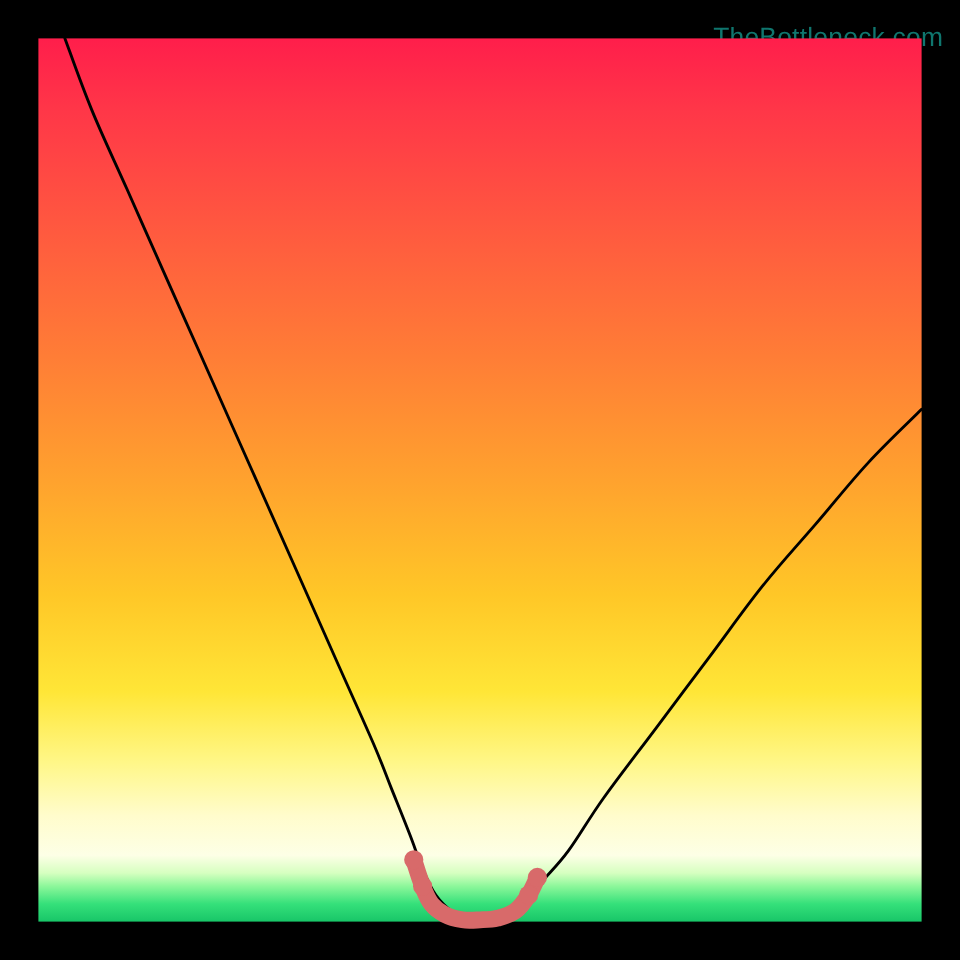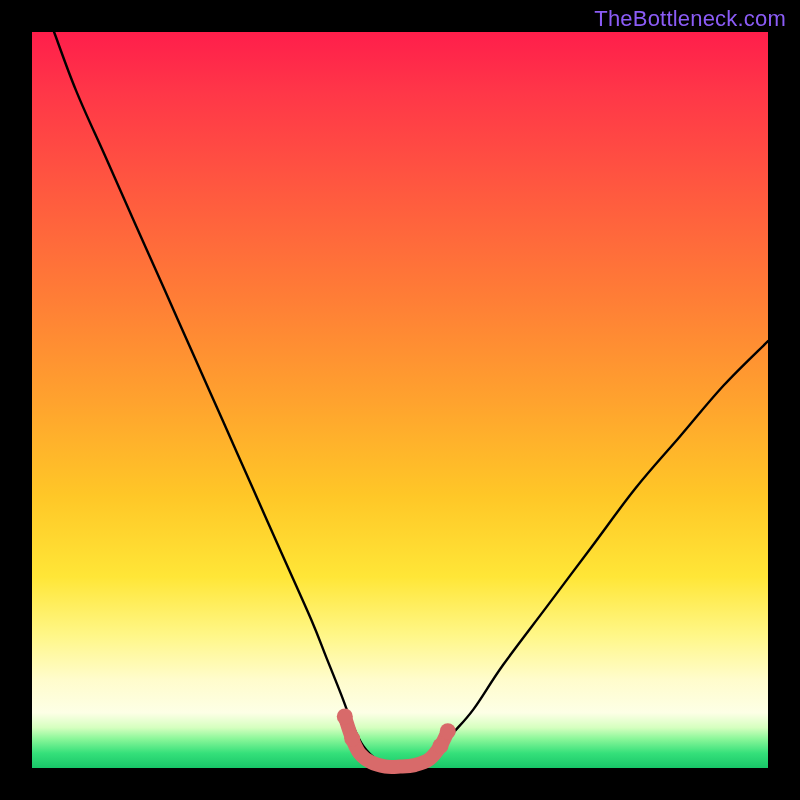--- a/index.html
+++ b/index.html
@@ -35,23 +35,23 @@
       #fffccc 88%,
       #fdffe6 92.5%,
       #d6ffc0 94.5%,
       #8cf79a 96%,
       #35e07a 98%,
       #18c668 100%
     );
   }
   .watermark {
     position: absolute;
-    top: 6px;
+    top: 18px;
     right: 14px;
-    color: #8b5cf6;
+    color: #0f766e;
     font-size: 22px;
     letter-spacing: 0.2px;
     font-weight: 400;
     user-select: none;
   }
   svg.curve {
     position: absolute;
     inset: 0;
     width: 100%;
     height: 100%;

